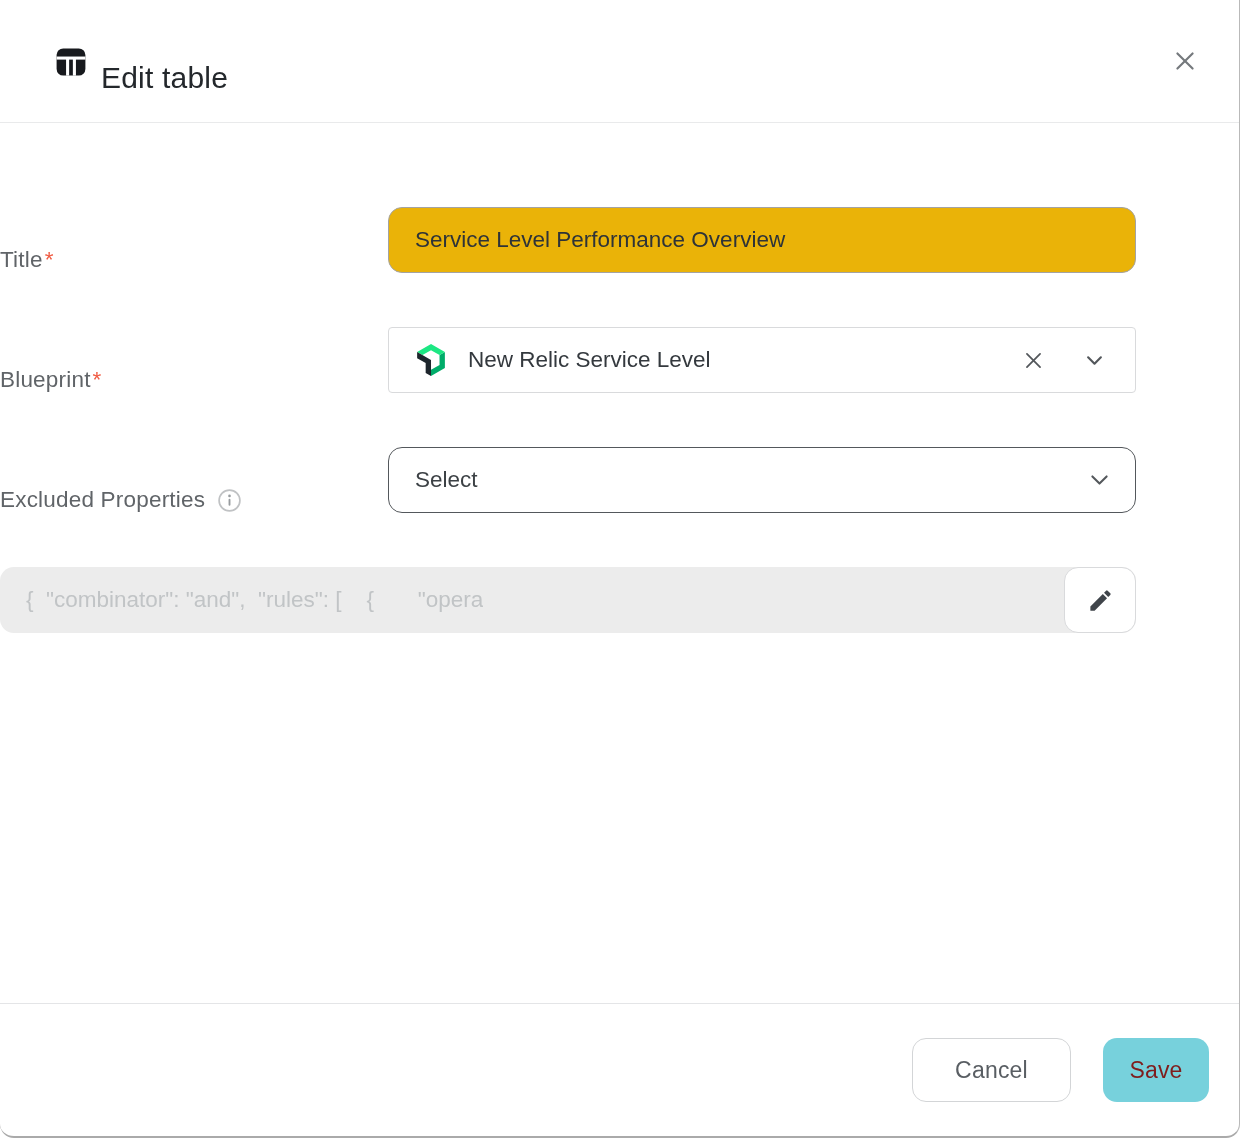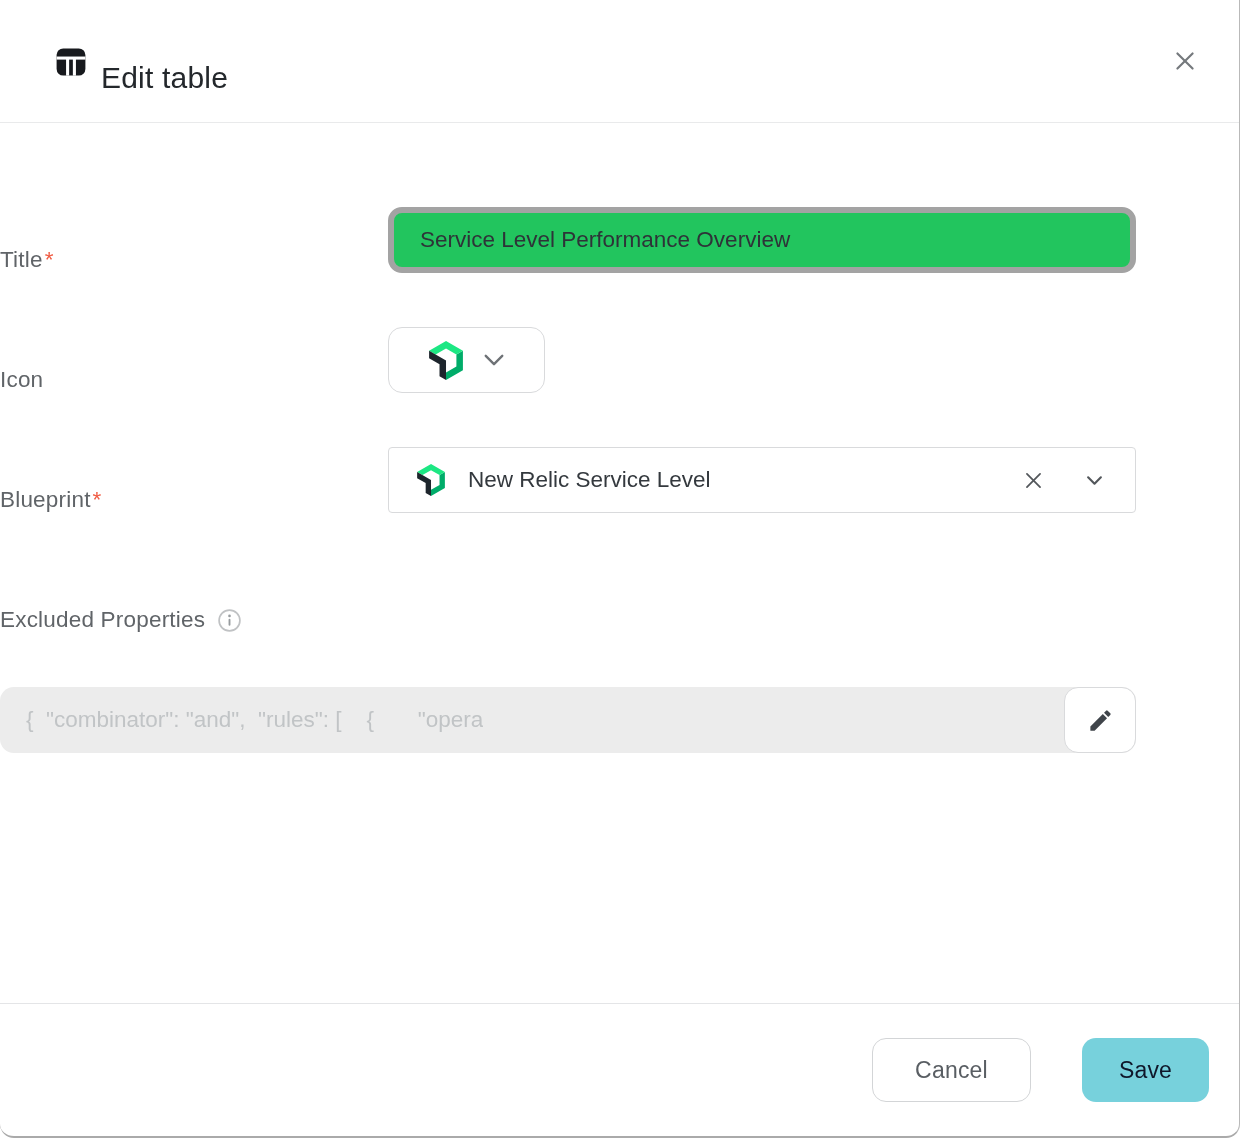--- a/index.html
+++ b/index.html
@@ -48,25 +48,25 @@
     flex:0 0 388px;
     display:flex; align-items:center;
     font-size:22.5px; color:#606468; letter-spacing:.2px;
   }
   .req { color:#f05c44; margin-left:2px; font-size:22.5px; }
   .info-icon { margin-left:12px; display:flex; align-items:center; cursor:pointer; }
   .row-field { flex:1; position:relative; height:66px; }
 
   .text-input {
     width:100%; height:66px;
-    border:6px solid #a3a3a3; border-radius:14px;
+    border:1px solid #a3a3a3; border-radius:14px;
     padding:0 26px;
     font-size:22.5px; color:#2e3338;
     font-family:"Liberation Sans", sans-serif;
-    background:#22c55e; outline:none;
+    background:#eab308; outline:none;
   }
   .text-input::placeholder { color:#9aa0a5; opacity:1; }
 
   .icon-select-btn {
     height:66px; width:157px;
     border:1px solid #d9dadc; border-radius:14px;
     background:#fff;
     display:flex; align-items:center; justify-content:center; gap:20px;
     cursor:pointer;
   }
@@ -112,35 +112,35 @@
     width:72px; height:66px;
     background:#fff; border:1px solid #d9dadc; border-radius:14px;
     display:flex; align-items:center; justify-content:center;
     cursor:pointer;
   }
   
   .modal-footer {
     position:absolute; left:0; right:0; top:1003px; bottom:0;
     border-top:1px solid #e4e5e7;
     display:flex; align-items:center; justify-content:flex-end;
-    gap:51px;
+    gap:32px;
     padding-right:30px;
   }
   .btn {
     height:64px; border-radius:14px;
     font-size:23px; font-family:"Liberation Sans", sans-serif;
     display:flex; align-items:center; justify-content:center;
     cursor:pointer; letter-spacing:.2px;
   }
   .btn-cancel {
     width:159px; background:#fff;
     border:1px solid #d3d5d7; color:#595e63;
   }
   .btn-save {
-    width:127px; border:none; color:#0f172a; font-weight:400;text-align:center;
+    width:106px; border:none; color:#7f1d1d; font-weight:400;text-align:center;
   }
 </style>
 </head>
 <body>
 
 <div class="modal">
 
   <div class="modal-header">
     <span class="header-icon">
       <svg width="32" height="32" viewBox="0 0 24 24">
@@ -165,41 +165,20 @@
     <div class="form-row">
       <div class="row-label">
         <span>Title</span>
           <span class="req" style="color: rgb(240, 92, 68);">*</span>
       </div>
       <div class="row-field">
         <input class="text-input" type="text" value="Service Level Performance Overview" style="">
       </div>
     </div>
 
-    <div class="form-row">
-      <div class="row-label">
-        <span>Icon</span>
-      </div>
-      <div class="row-field">
-        <button class="icon-select-btn">
-          <span style="display:flex;">
-            <svg width="34" height="39" viewBox="0 0 833 960">
-              <path fill="#00AC69" d="M672.6 332.3v295.2l-255.7 147.6v184.7L832.8 720V239.9z"></path>
-              <path fill="#1CE783" d="M416.9 184.7l255.7 147.6 160.2-92.4L416.9 0 .4 240.4l160.2 92.4z"></path>
-              <path fill="#1D252C" d="M256.7 572.5.4 424.9V240.4L416.9 480v479.8l-160.2-92.4z"></path>
-            </svg>
-          </span>
-          <span style="display:flex;">
-            <svg width="22" height="14" viewBox="0 0 24 14" fill="none" stroke="#6e7276" stroke-width="2.6" stroke-linecap="round" stroke-linejoin="round">
-              <polyline points="3,2.5 12,11.5 21,2.5"></polyline>
-            </svg>
-          </span>
-        </button>
-      </div>
-    </div>
 
 
     <div class="form-row">
       <div class="row-label">
         <span>Blueprint</span>
           <span class="req" style="color: rgb(240, 92, 68);">*</span>
       </div>
       <div class="row-field">
         <div class="blueprint-field">
           <span style="display:flex;">
@@ -231,20 +210,30 @@
       <div class="row-label">
         <span>Excluded Properties</span>
         <span class="info-icon">
           <svg width="25" height="25" viewBox="0 0 24 24">
             <circle cx="12" cy="12" r="10" fill="none" stroke="#c0c2c4" stroke-width="1.6"></circle>
             <circle cx="12" cy="7.6" r="1.25" fill="#979b9e"></circle>
             <rect x="11.1" y="10.4" width="1.8" height="6.6" rx="0.9" fill="#979b9e"></rect>
           </svg>
         </span>
       </div>
+      <div class="row-field">
+        <div class="select-field">
+          <span class="select-placeholder">Select</span>
+          <span style="display:flex;">
+            <svg width="19" height="12" viewBox="0 0 24 14" fill="none" stroke="#54585c" stroke-width="2.6" stroke-linecap="round" stroke-linejoin="round">
+              <polyline points="3,2.5 12,11.5 21,2.5"></polyline>
+            </svg>
+          </span>
+        </div>
+      </div>
     </div>
 
     <div class="form-row">
       <div class="row-field">
         <div class="filters-field" style="background: rgb(236, 236, 236);">
           <span class="filters-value">{  "combinator": "and",  "rules": [    {       "opera</span>
         </div>
         <button class="edit-btn">
           <span style="display:flex;">
             <svg width="27" height="27" viewBox="0 0 24 24" fill="#3f444a">

